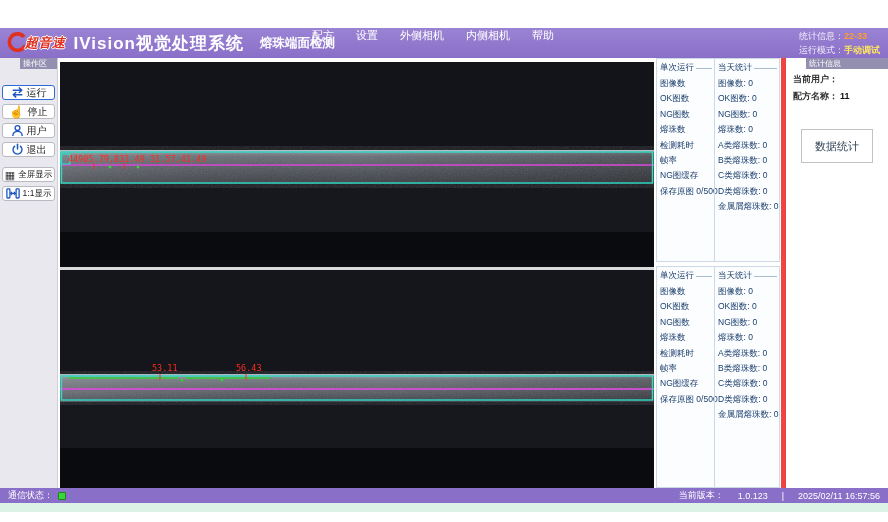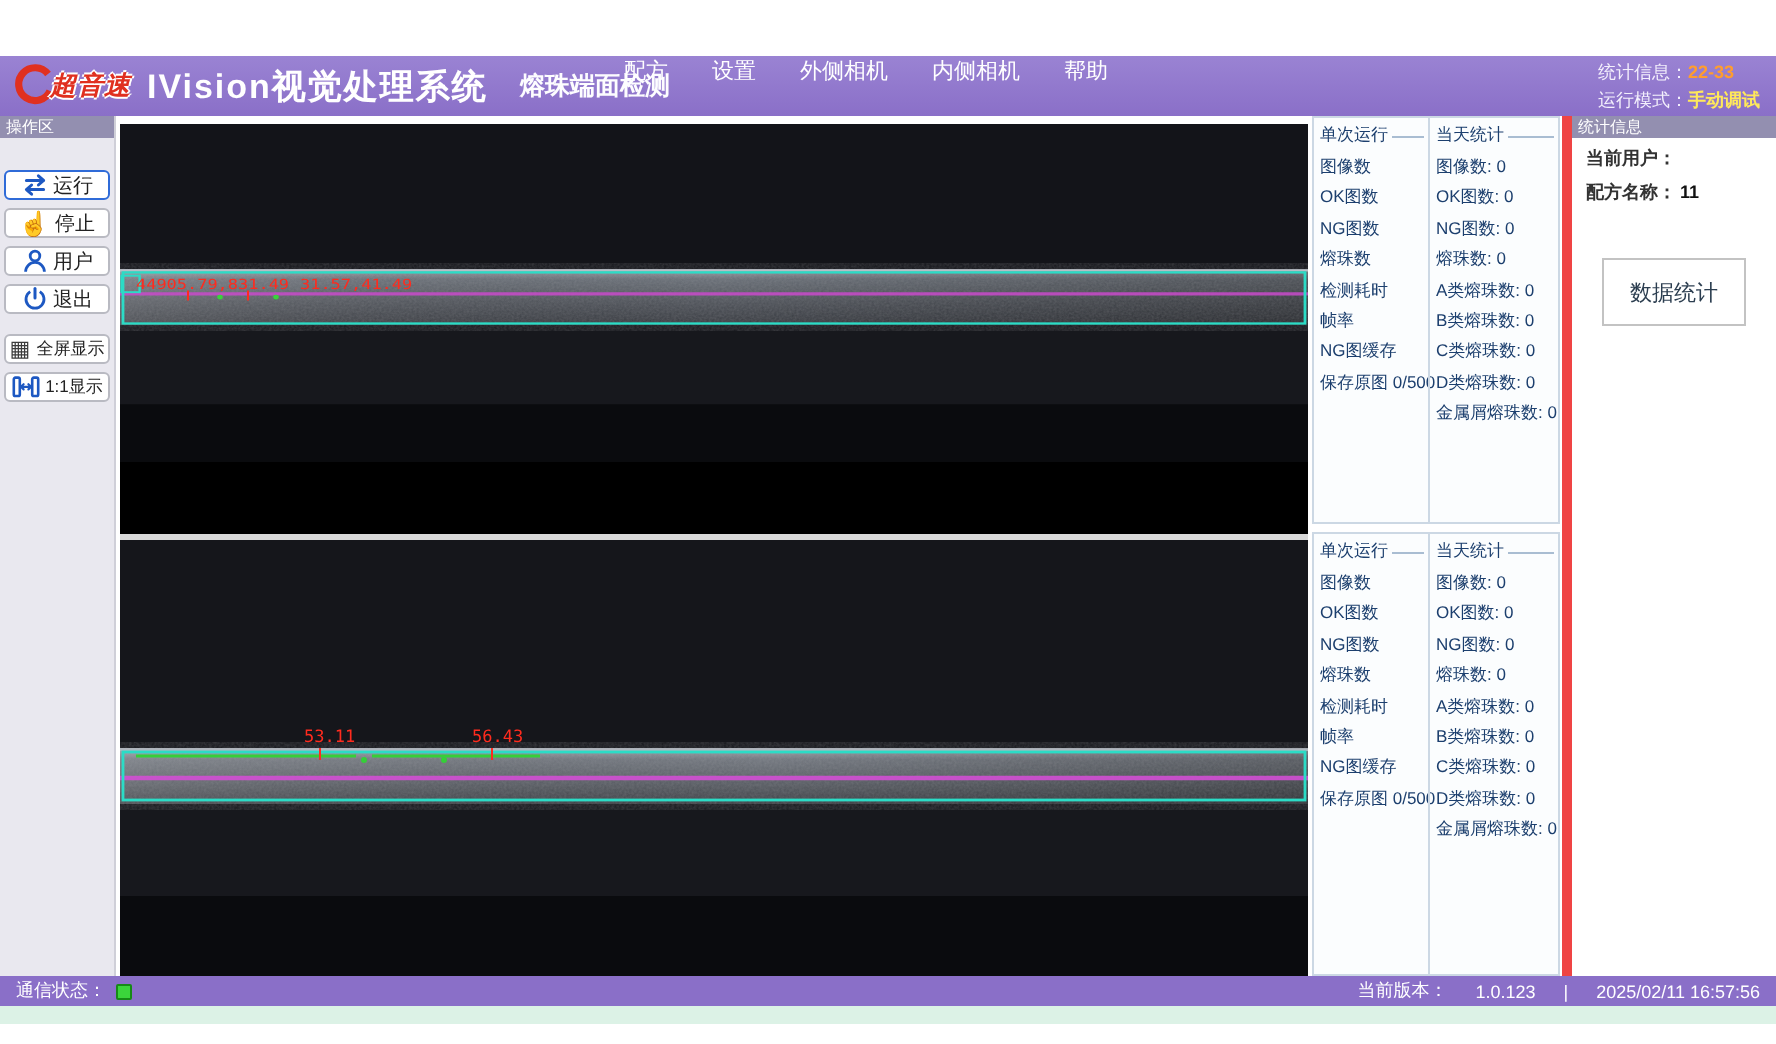--- a/index.html
+++ b/index.html
@@ -23,32 +23,32 @@
   .app-subtitle { color:#fdfdff; font-weight:bold; font-size:12.5px; margin-left:16px; }
   .menu { position:absolute; left:312px; top:0; height:46px; display:flex; align-items:flex-start; gap:22px; }
   .menu > div { color:#fff; font-size:11px; cursor:default; white-space:nowrap; }
   .header-right { position:absolute; right:8px; top:1px; text-align:left; font-size:9px; line-height:14px; }
   .header-right .lbl { color:#f3effc; }
   .device-val { color:var(--accent-orange); font-weight:bold; }
   .mode-val { color:var(--mode-yellow); font-weight:bold; }
 
   
   .sidebar { position:absolute; top:58px; left:0; width:58px; bottom:34px; background:#e9e8ef; border-right:1px solid #cfcfd8; }
-  .panel-cap { height:11px; background:var(--panel-header-purple); color:#fff; font-size:8px; line-height:11px; padding-left:3px; }
+  .panel-cap { height:11px; background:var(--panel-header-purple); color:#fff; font-size:8px; line-height:11px; padding-left:3px;margin-left:20px; }
   .op-buttons { display:flex; flex-direction:column; align-items:center; gap:4px; padding-top:16px; }
   .op-btn { width:53px; height:15px; background:#fff; border:1px solid #b9bac2; border-radius:3px; display:flex; align-items:center; justify-content:center; gap:3px; font-size:10px; color:#222; cursor:default; }
   .op-btn.active { border:1.5px solid #2f6bd8; }
   .op-btn.small { font-size:8.5px; }
   .op-btn .uicon { color:var(--icon-blue); font-size:12px; line-height:12px; }
   .op-btn .uicon.dark { color:#3a3a3a; font-size:11px; }
   .op-btn.gap { margin-top:6px; }
 
   
   .viewport { position:absolute; left:60px; top:62px; width:594px; bottom:34px; background:#000; }
-  .cam-top { position:absolute; top:0; left:0; right:0; height:169px; background:#000;border-radius:29px; }
+  .cam-top { position:absolute; top:0; left:0; right:0; height:205px; background:#000;border-radius:29px; }
   .cam-divider { position:absolute; top:205px; left:0; right:0; height:3px; background:#d9d9d9; }
   .cam-bottom { position:absolute; top:208px; left:0; right:0; bottom:0; background:#000; }
   .cam-top svg, .cam-bottom svg { display:block; width:100%; height:100%; }
 
   
   .stats { position:absolute; left:656px; top:58px; width:124px; bottom:34px; background:#fff; }
   .stats-section { display:flex; border:1px solid #ccd8e4; background:#fbfdfe; }
   .stats-section.first { height:204px; }
   .stats-section.second { margin-top:4px; height:222px; }
   .stat-col { padding:2px 0 0 3px; }

